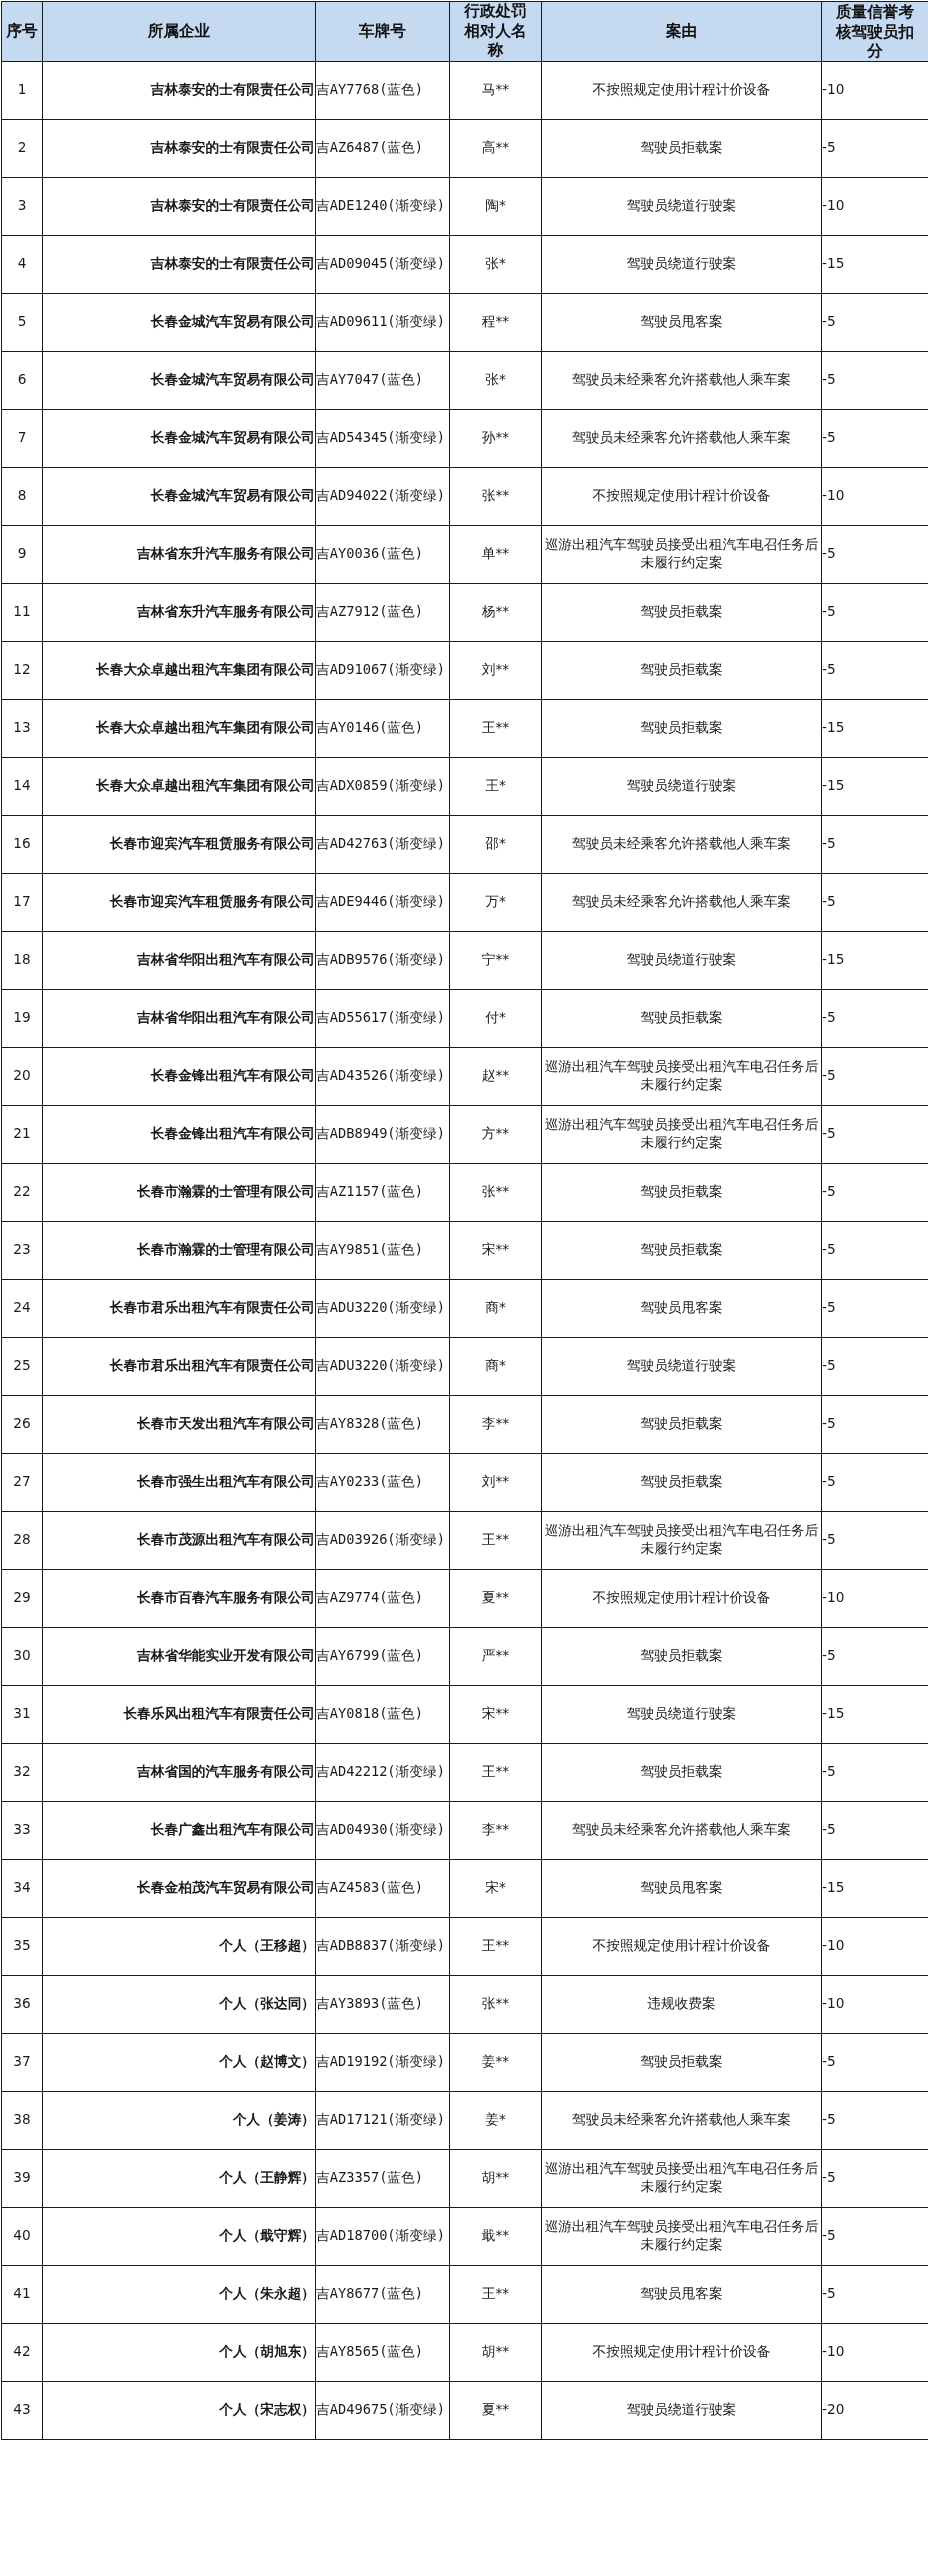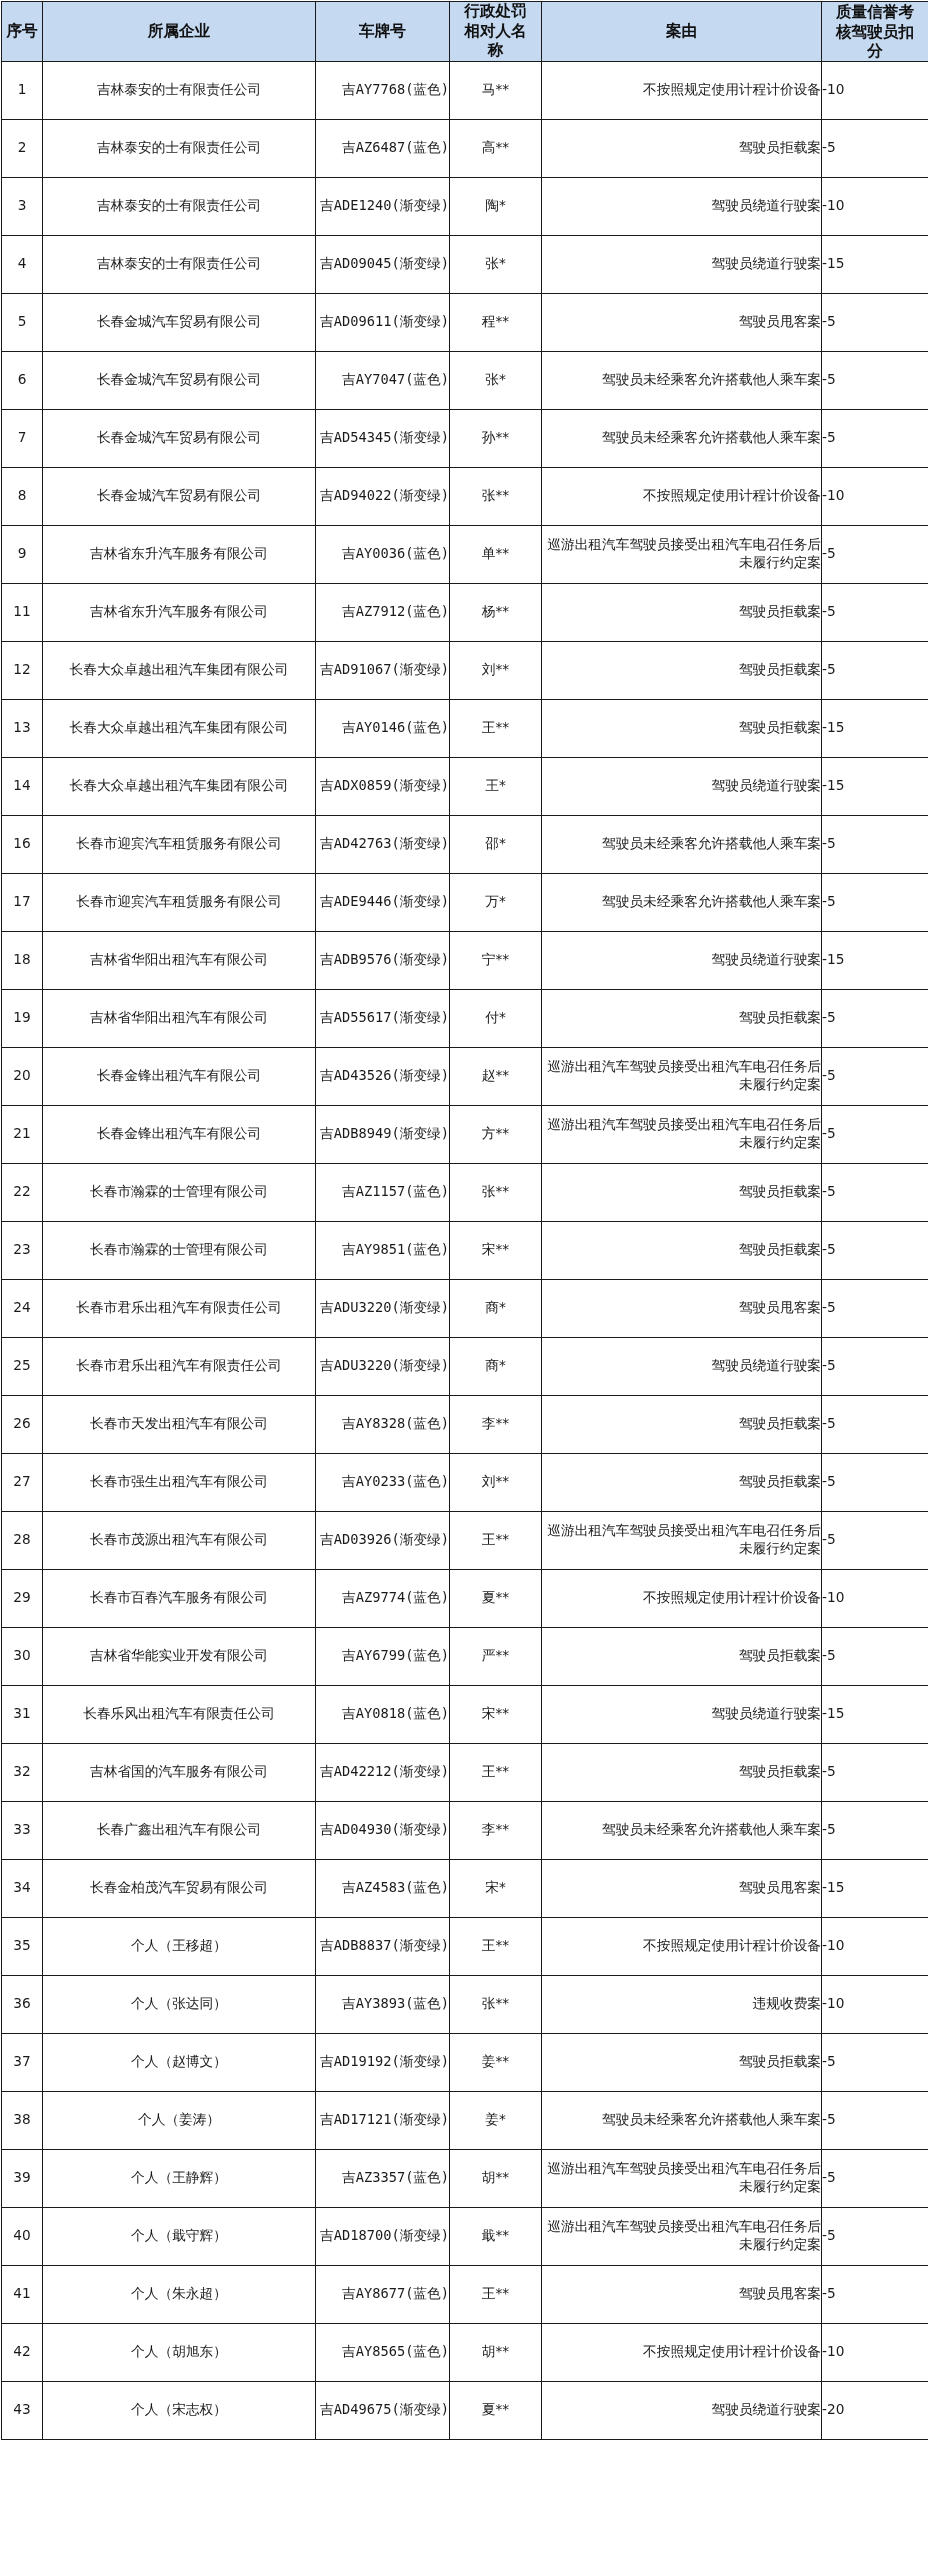--- a/index.html
+++ b/index.html
@@ -29,24 +29,24 @@
     color:#1a1a1a;
     line-height:17.6px;
   }
   col.c-no { width:41px; }
   col.c-co { width:273px; }
   col.c-pl { width:134px; }
   col.c-nm { width:92px; }
   col.c-ca { width:280px; }
   col.c-pt { width:107px; }
   td.no { text-align:center; }
-  td.co { text-align:center; padding-left:2.9px; white-space:nowrap; }
-  td.pl { text-align:right; padding-left:2.9px; white-space:nowrap; font-family:"DejaVu Sans Mono", monospace; font-size:12.7px; }
+  td.co { text-align:right; padding-left:2.9px; white-space:nowrap;font-weight:bold; }
+  td.pl { text-align:left; padding-left:2.9px; white-space:nowrap; font-family:"DejaVu Sans Mono", monospace; font-size:12.7px; }
   td.nm { text-align:center; }
-  td.ca { text-align:right; padding-left:2.9px; padding-right:3.9px; }
+  td.ca { text-align:center; padding-left:2.9px; padding-right:3.9px; }
   td.pt { text-align:left; }
 </style>
 </head>
 <body>
 
 <table class="grid">
   <colgroup>
     <col class="c-no">
       <col class="c-co">
       <col class="c-pl">

